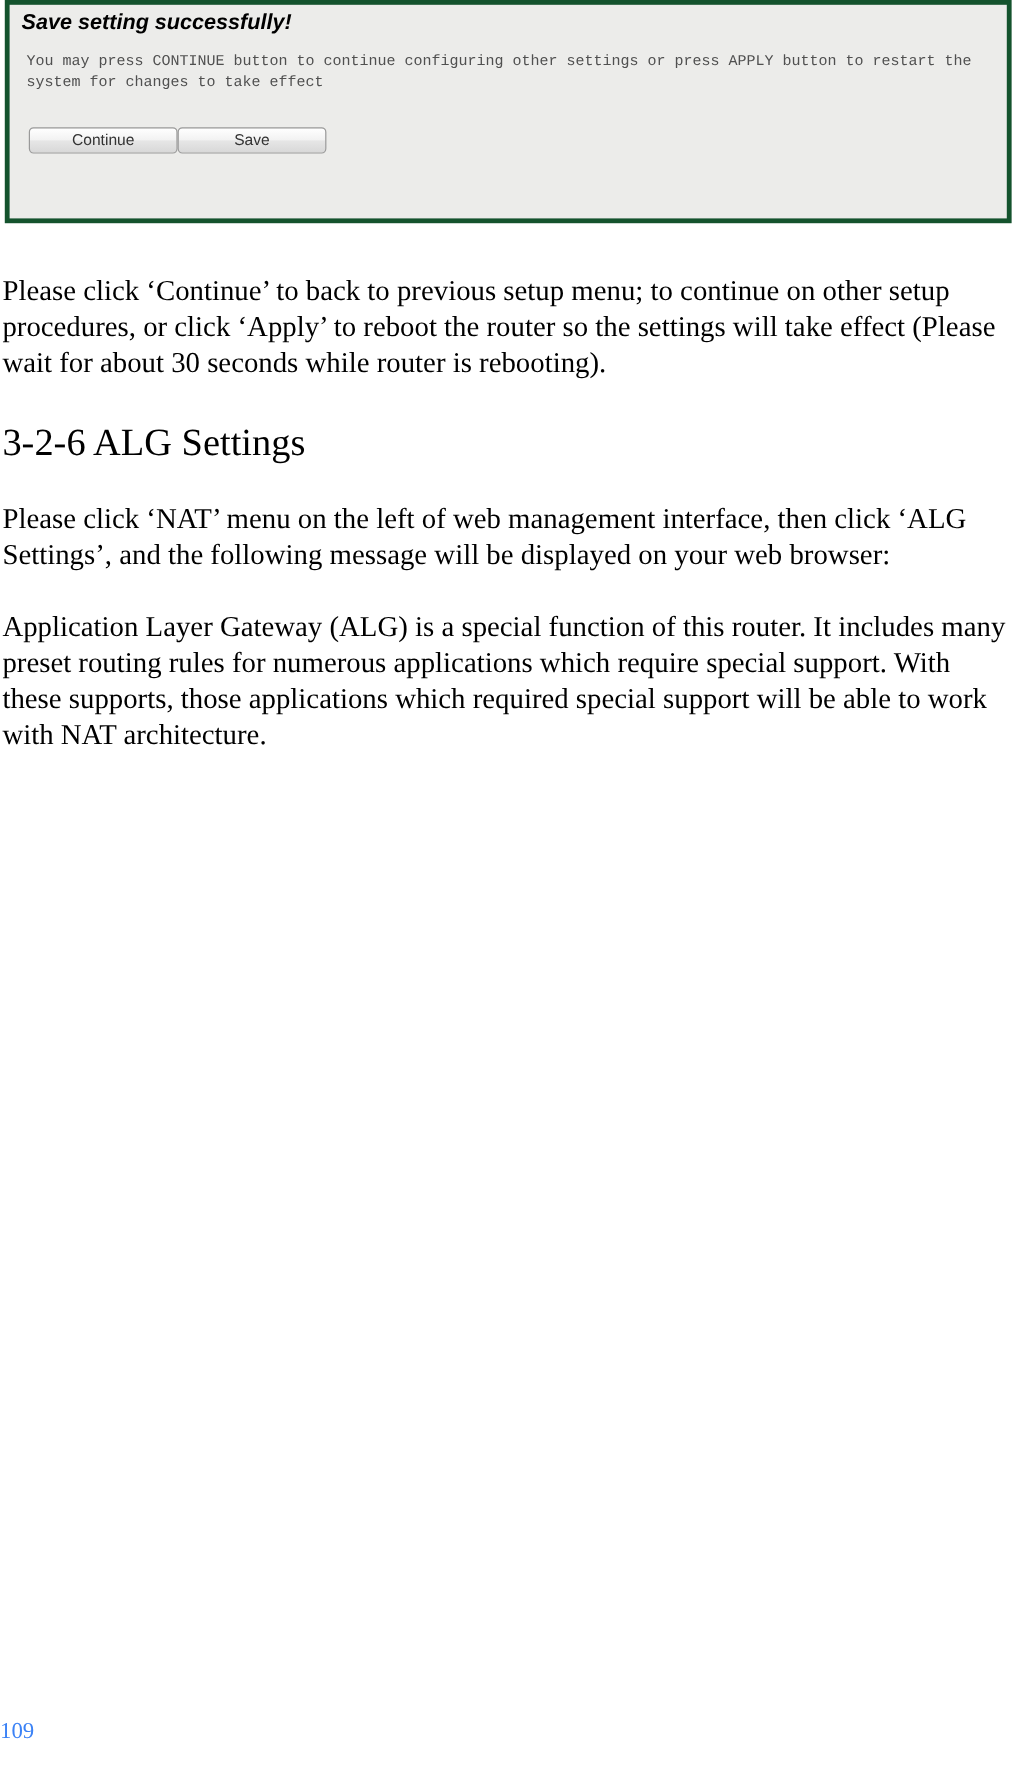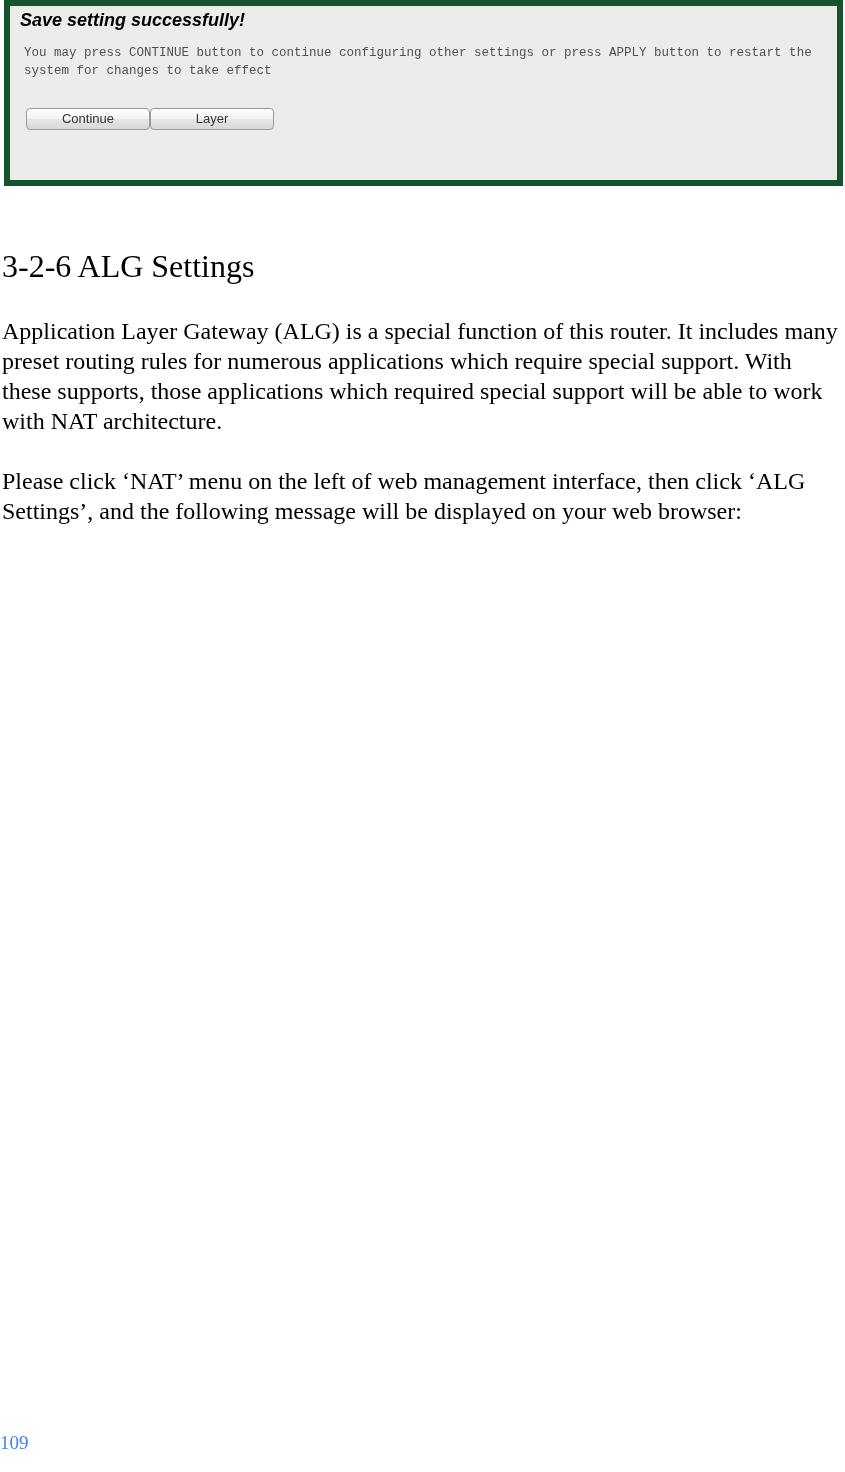--- a/index.html
+++ b/index.html
@@ -9,21 +9,21 @@
     }
     body {
       width: 845px;
       height: 1472px;
       background: #ffffff;
       font-family: "Times New Roman", Times, serif;
       position: relative;
     }
     .dialog-box {
       background: #ececea;
-      border: 6px solid #14532d;
+      border: 4px solid #14532d;
       padding: 0;
       margin: 0 2px 0 4px;
       height: 186px;
     }
     .dialog-title {
       font-family: Verdana, Arial, sans-serif;
       font-size: 18px;
       font-weight: bold;
       font-style: italic;
       color: #000000;
@@ -78,23 +78,24 @@
     }
   </style>
 </head>
 <body>
 
 <div class="dialog-box">
   <div class="dialog-title">Save setting successfully!</div>
   <div class="dialog-msg">You may press CONTINUE button to continue configuring other settings or press APPLY button to restart the system for changes to take effect</div>
   <div class="dialog-buttons">
     <div class="router-btn">Continue</div>
-    <div class="router-btn">Layer</div>
+    <div class="router-btn">Save</div>
   </div>
 </div>
 
 <div class="doc-content">
+  <p>Please click ‘Continue’ to back to previous setup menu; to continue on other setup procedures, or click ‘Apply’ to reboot the router so the settings will take effect (Please wait for about 30 seconds while router is rebooting).</p>
   <p class="section-heading">3-2-6 ALG Settings</p>
+  <p>Please click ‘NAT’ menu on the left of web management interface, then click ‘ALG Settings’, and the following message will be displayed on your web browser:</p>
   <p>Application Layer Gateway (ALG) is a special function of this router. It includes many preset routing rules for numerous applications which require special support. With these supports, those applications which required special support will be able to work with NAT architecture.</p>
-  <p>Please click ‘NAT’ menu on the left of web management interface, then click ‘ALG Settings’, and the following message will be displayed on your web browser:</p>
 </div>
 
 <div class="page-number">109</div>
 
 </body></html>

